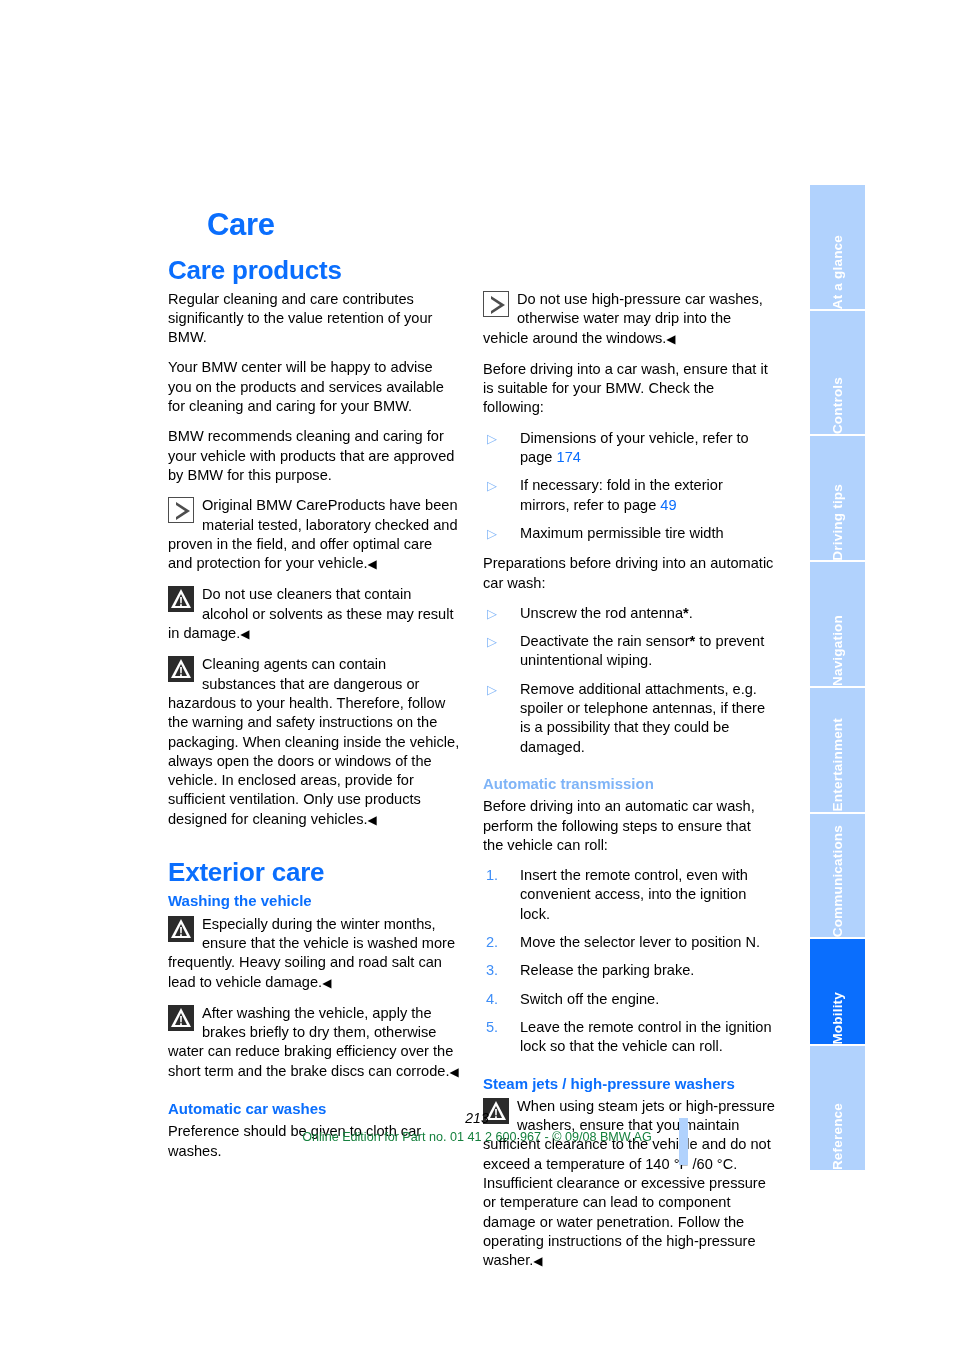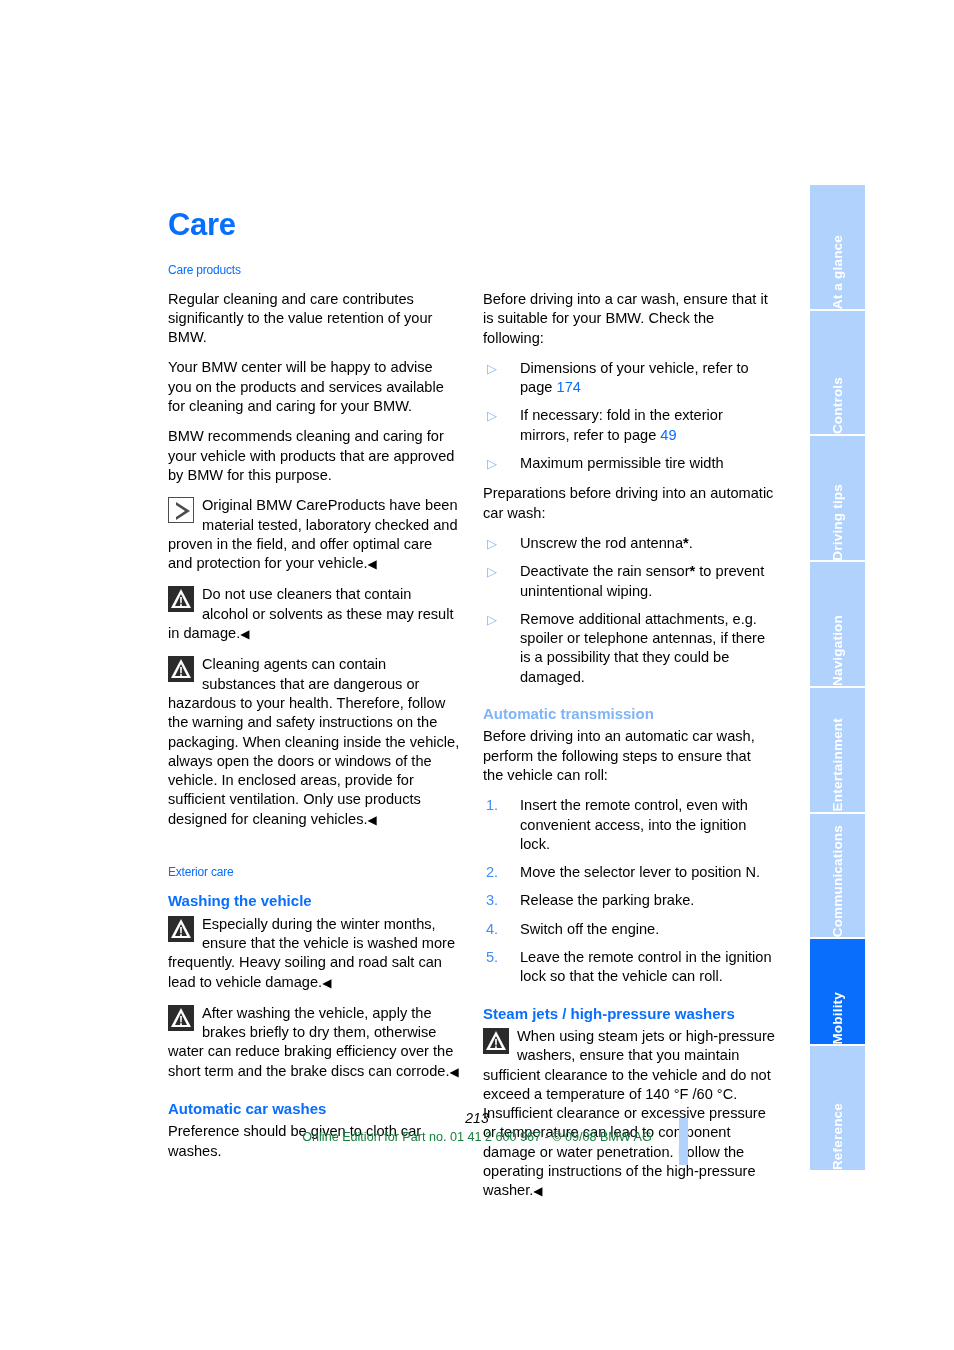--- a/index.html
+++ b/index.html
@@ -52,25 +52,26 @@
   }
   .col-left  { left: 168px; }
   .col-right { left: 483px; top: 290px; }
 
   h1.chapter {
     color: #0a6efd;
     font-size: 31px;
     font-weight: bold;
     letter-spacing: -0.3px;
     margin-bottom: 27px;
+    margin-left: 39px;
   }
   h2.section {
     color: #0a6efd;
-    font-size: 12px;
-    font-weight: normal;
+    font-size: 26px;
+    font-weight: bold;
     letter-spacing: -0.2px;
     margin-bottom: 9px;
   }
   h2.section.spaced { margin-top: 33px; }
   h3.subsection {
     color: #0a6efd;
     font-size: 15px;
     font-weight: bold;
     margin-top: 17px;
     margin-bottom: 4px;
@@ -275,20 +276,24 @@
       <span class="body">After washing the vehicle, apply the brakes briefly to dry them, otherwise water can reduce braking efficiency over the short term and the brake discs can corrode.</span><span class="endmark">◀</span>
     </div>
 
     <h3 class="subsection">Automatic car washes</h3>
     <p>Preference should be given to cloth car washes.</p>
 
   </div>
 
   <div class="col col-right">
 
+    <div class="note">
+      <span class="ico ico-info"></span>
+      <span class="body">Do not use high-pressure car washes, otherwise water may drip into the vehicle around the windows.</span><span class="endmark">◀</span>
+    </div>
 
     <p>Before driving into a car wash, ensure that it is suitable for your BMW. Check the following:</p>
 
     <ul class="tri">
       <li>
         <span class="marker">▷</span><span>Dimensions of your vehicle, refer to page </span><span class="ref">174</span>
       </li>
       <li>
         <span class="marker">▷</span><span>If necessary: fold in the exterior mirrors, refer to page </span><span class="ref">49</span>
       </li>

